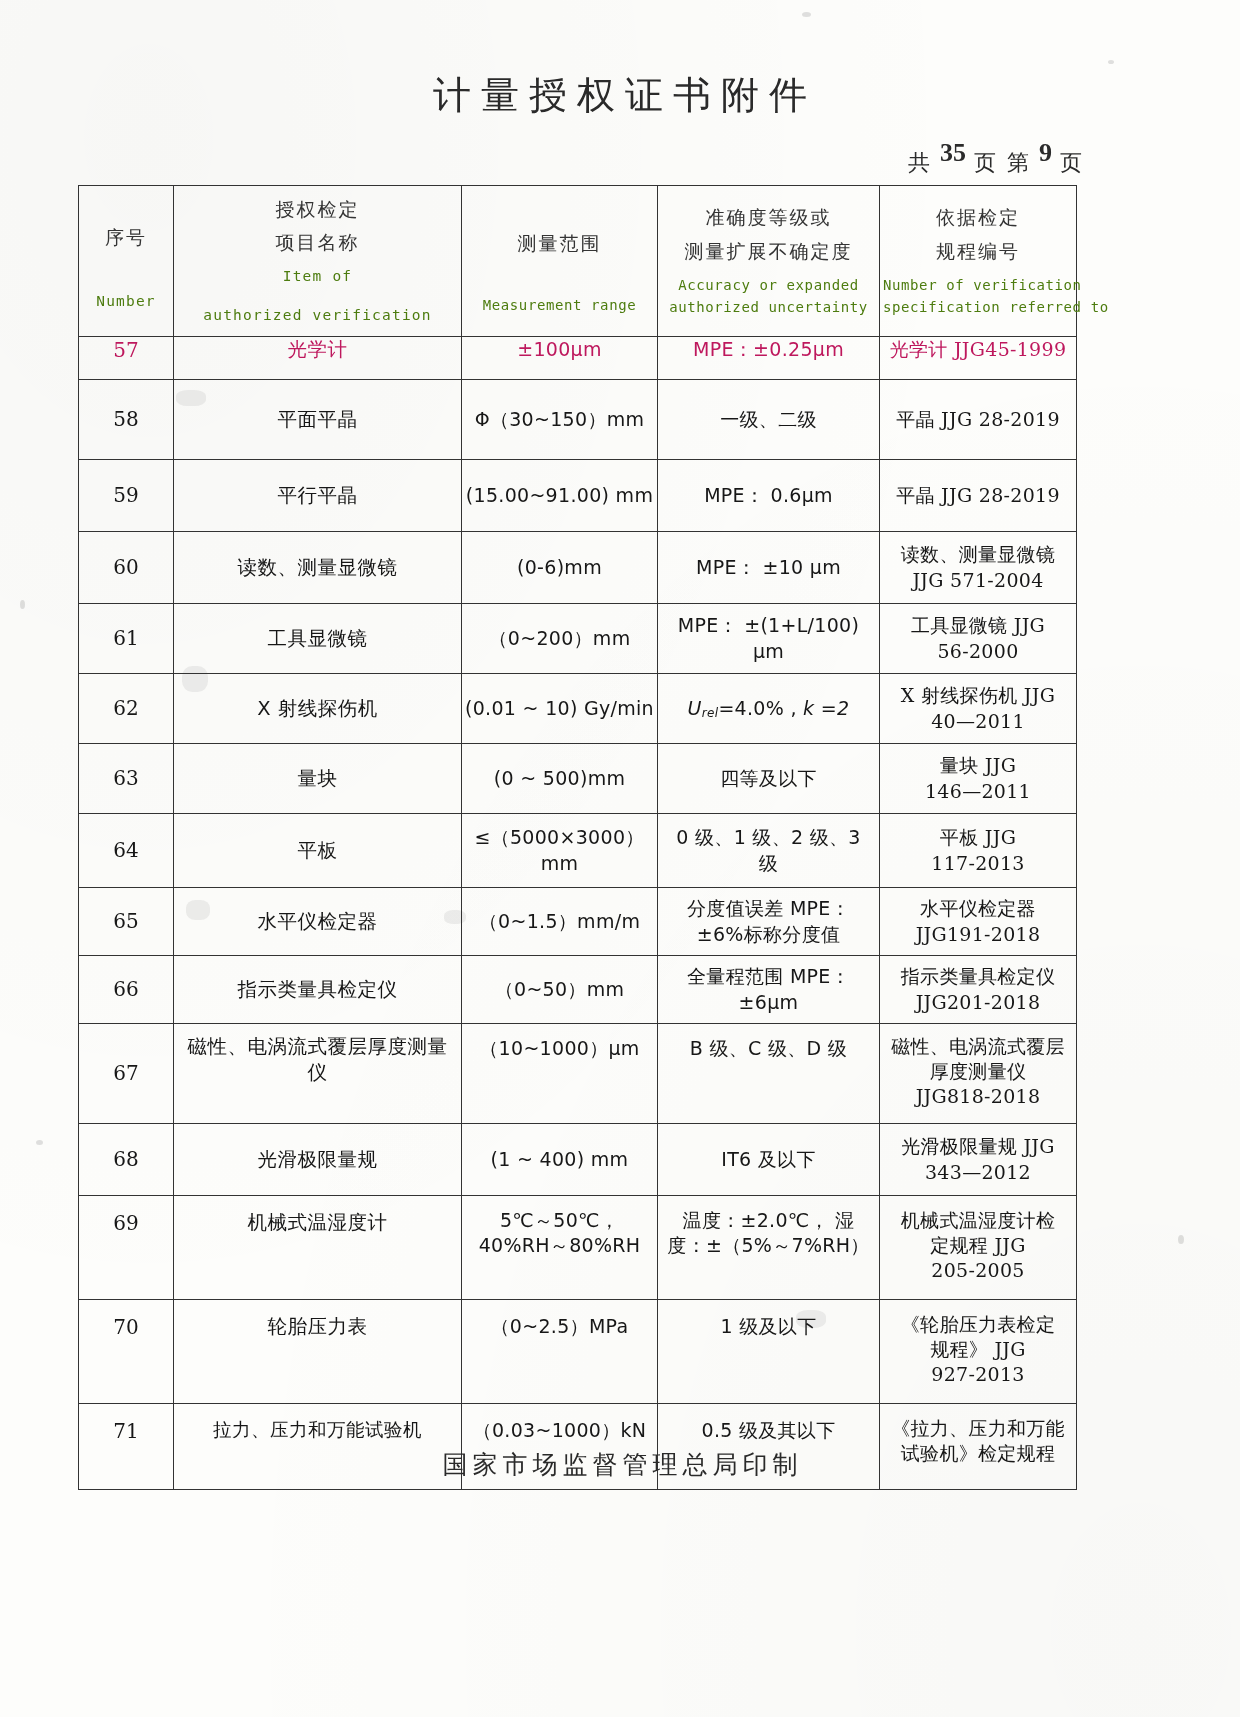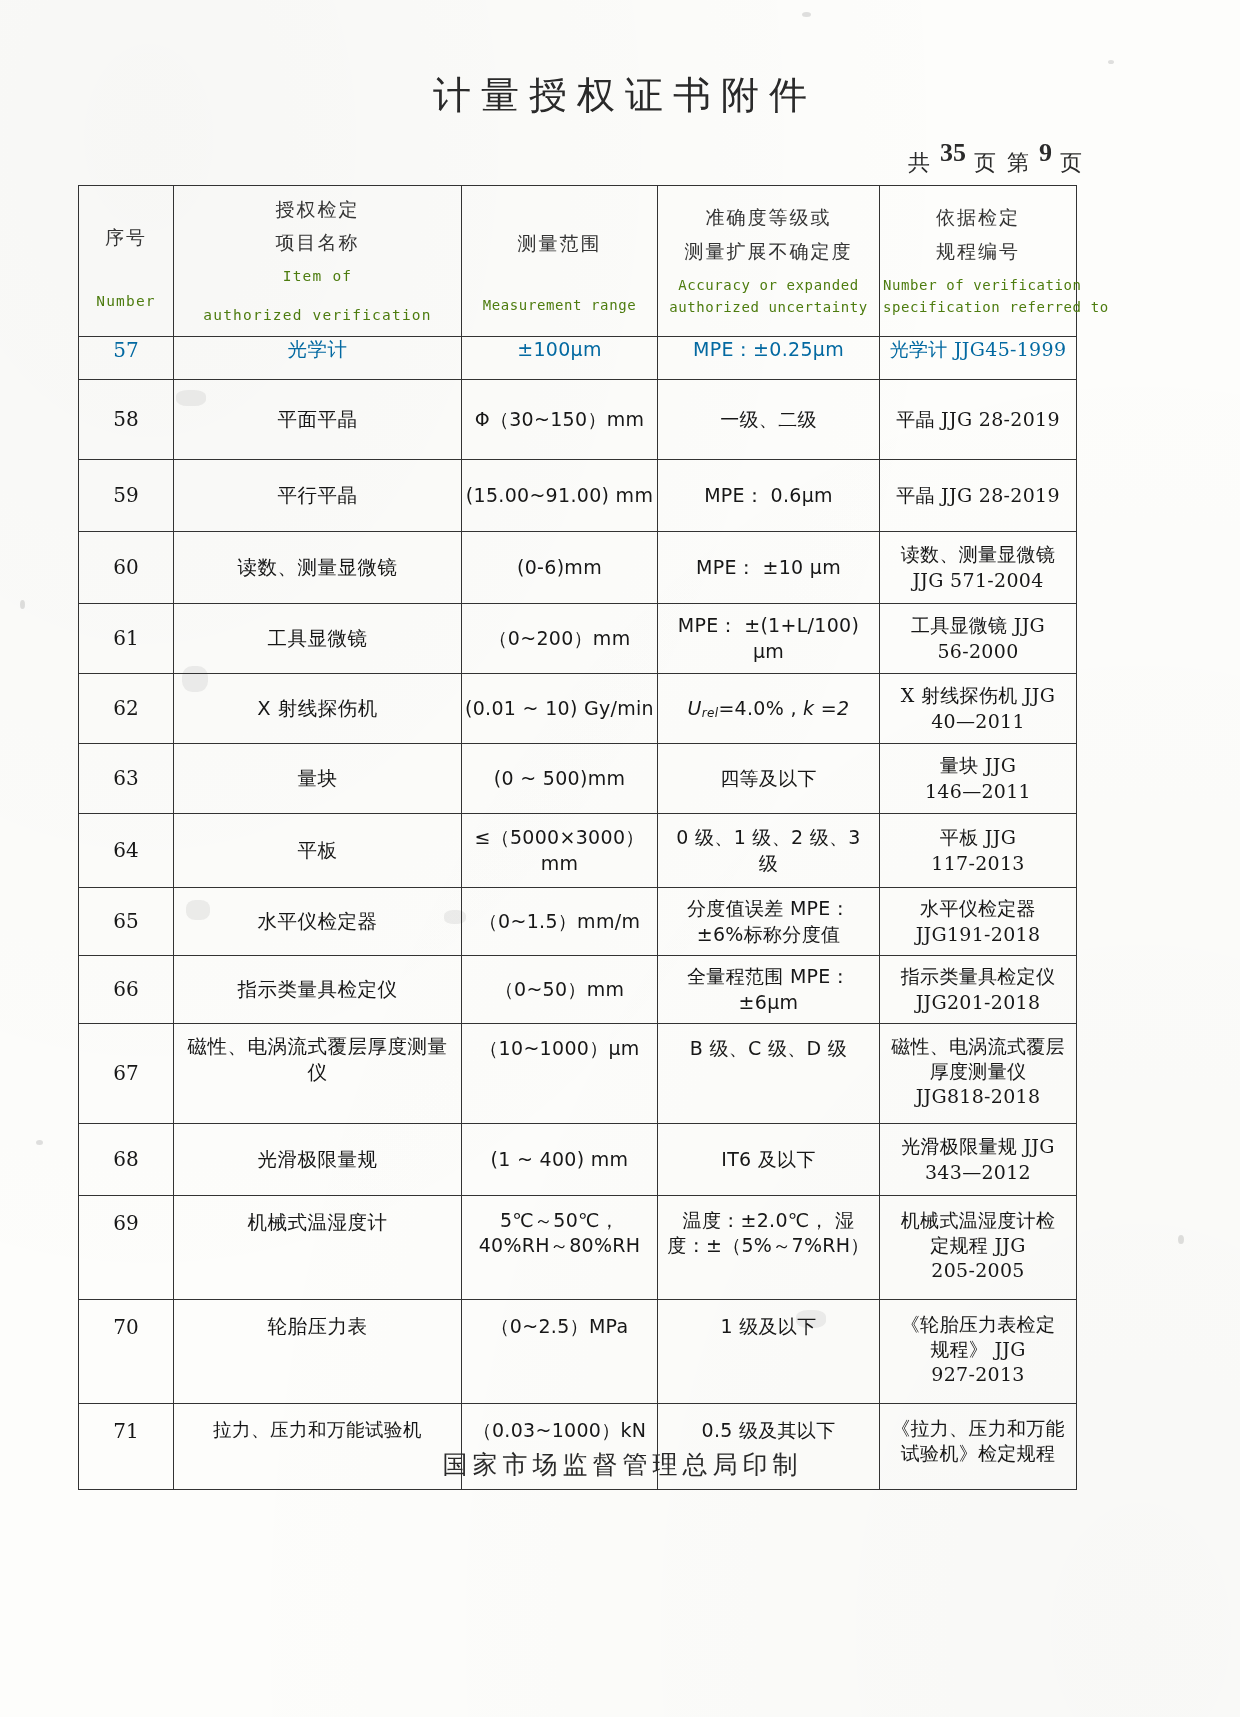--- a/index.html
+++ b/index.html
@@ -141,21 +141,21 @@
     font-family: "DejaVu Serif", "Liberation Serif", serif;
     font-size: 19px;
     letter-spacing: 0.3px;
   }
 
   
   tr.row-first td {
     height: 40px;
     padding-top: 0;
     padding-bottom: 2px;
-    color: #0369a1;
+    color: #be185d;
   }
   tr.row-first td.no,
   tr.row-first td.item,
   tr.row-first td.range,
   tr.row-first td.acc,
   tr.row-first td.spec {
     position: relative;
     top: -7px;
   }
 

